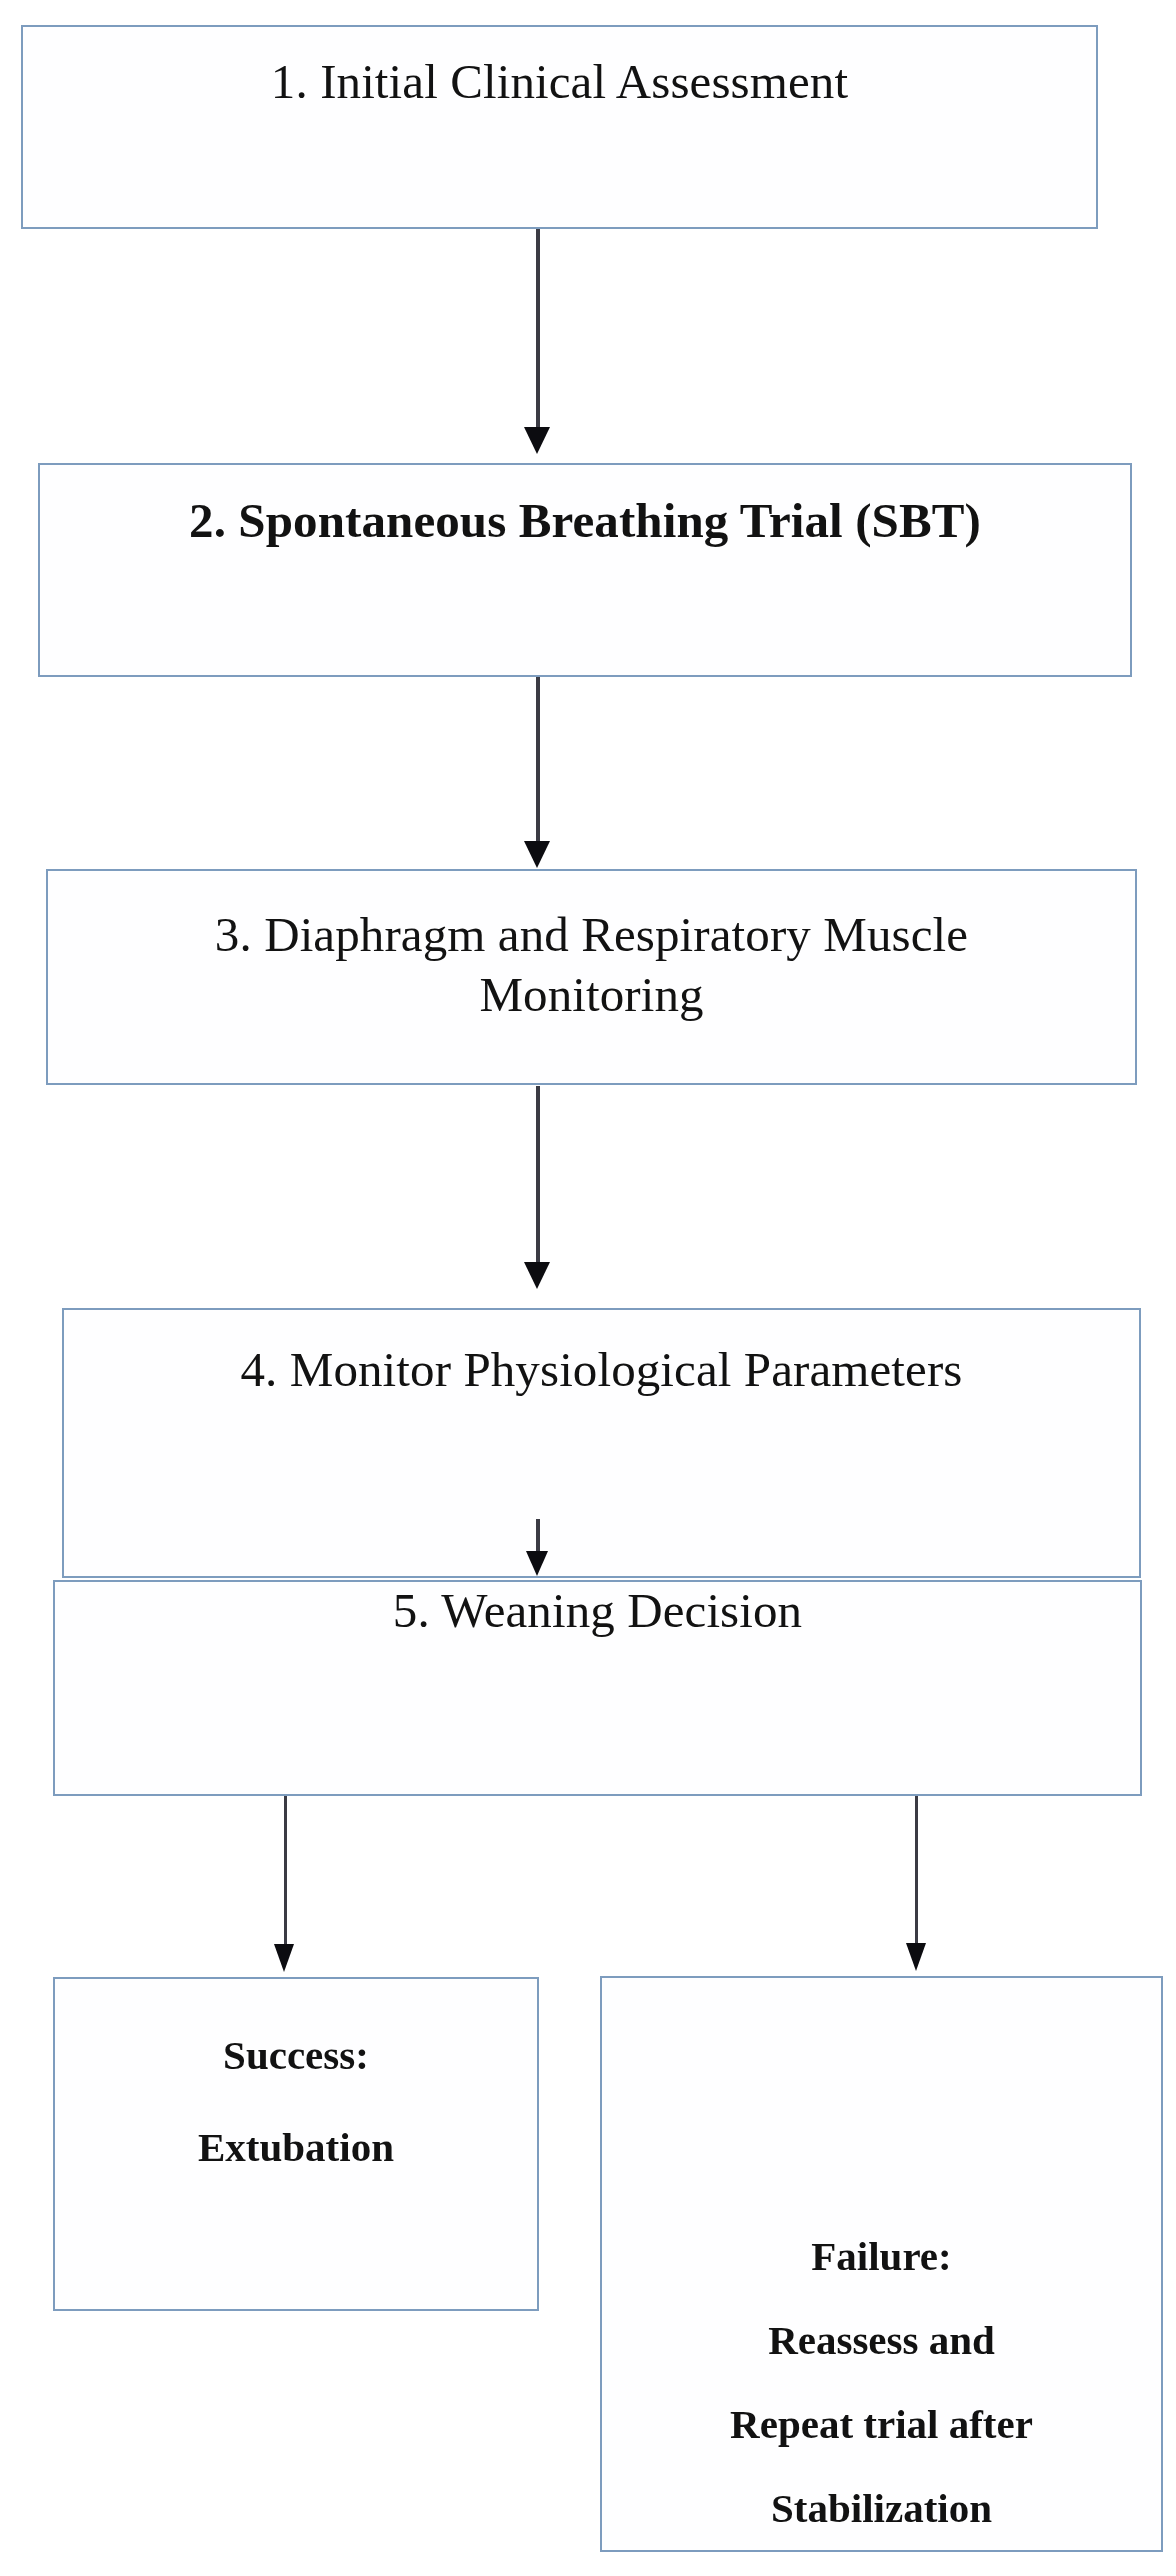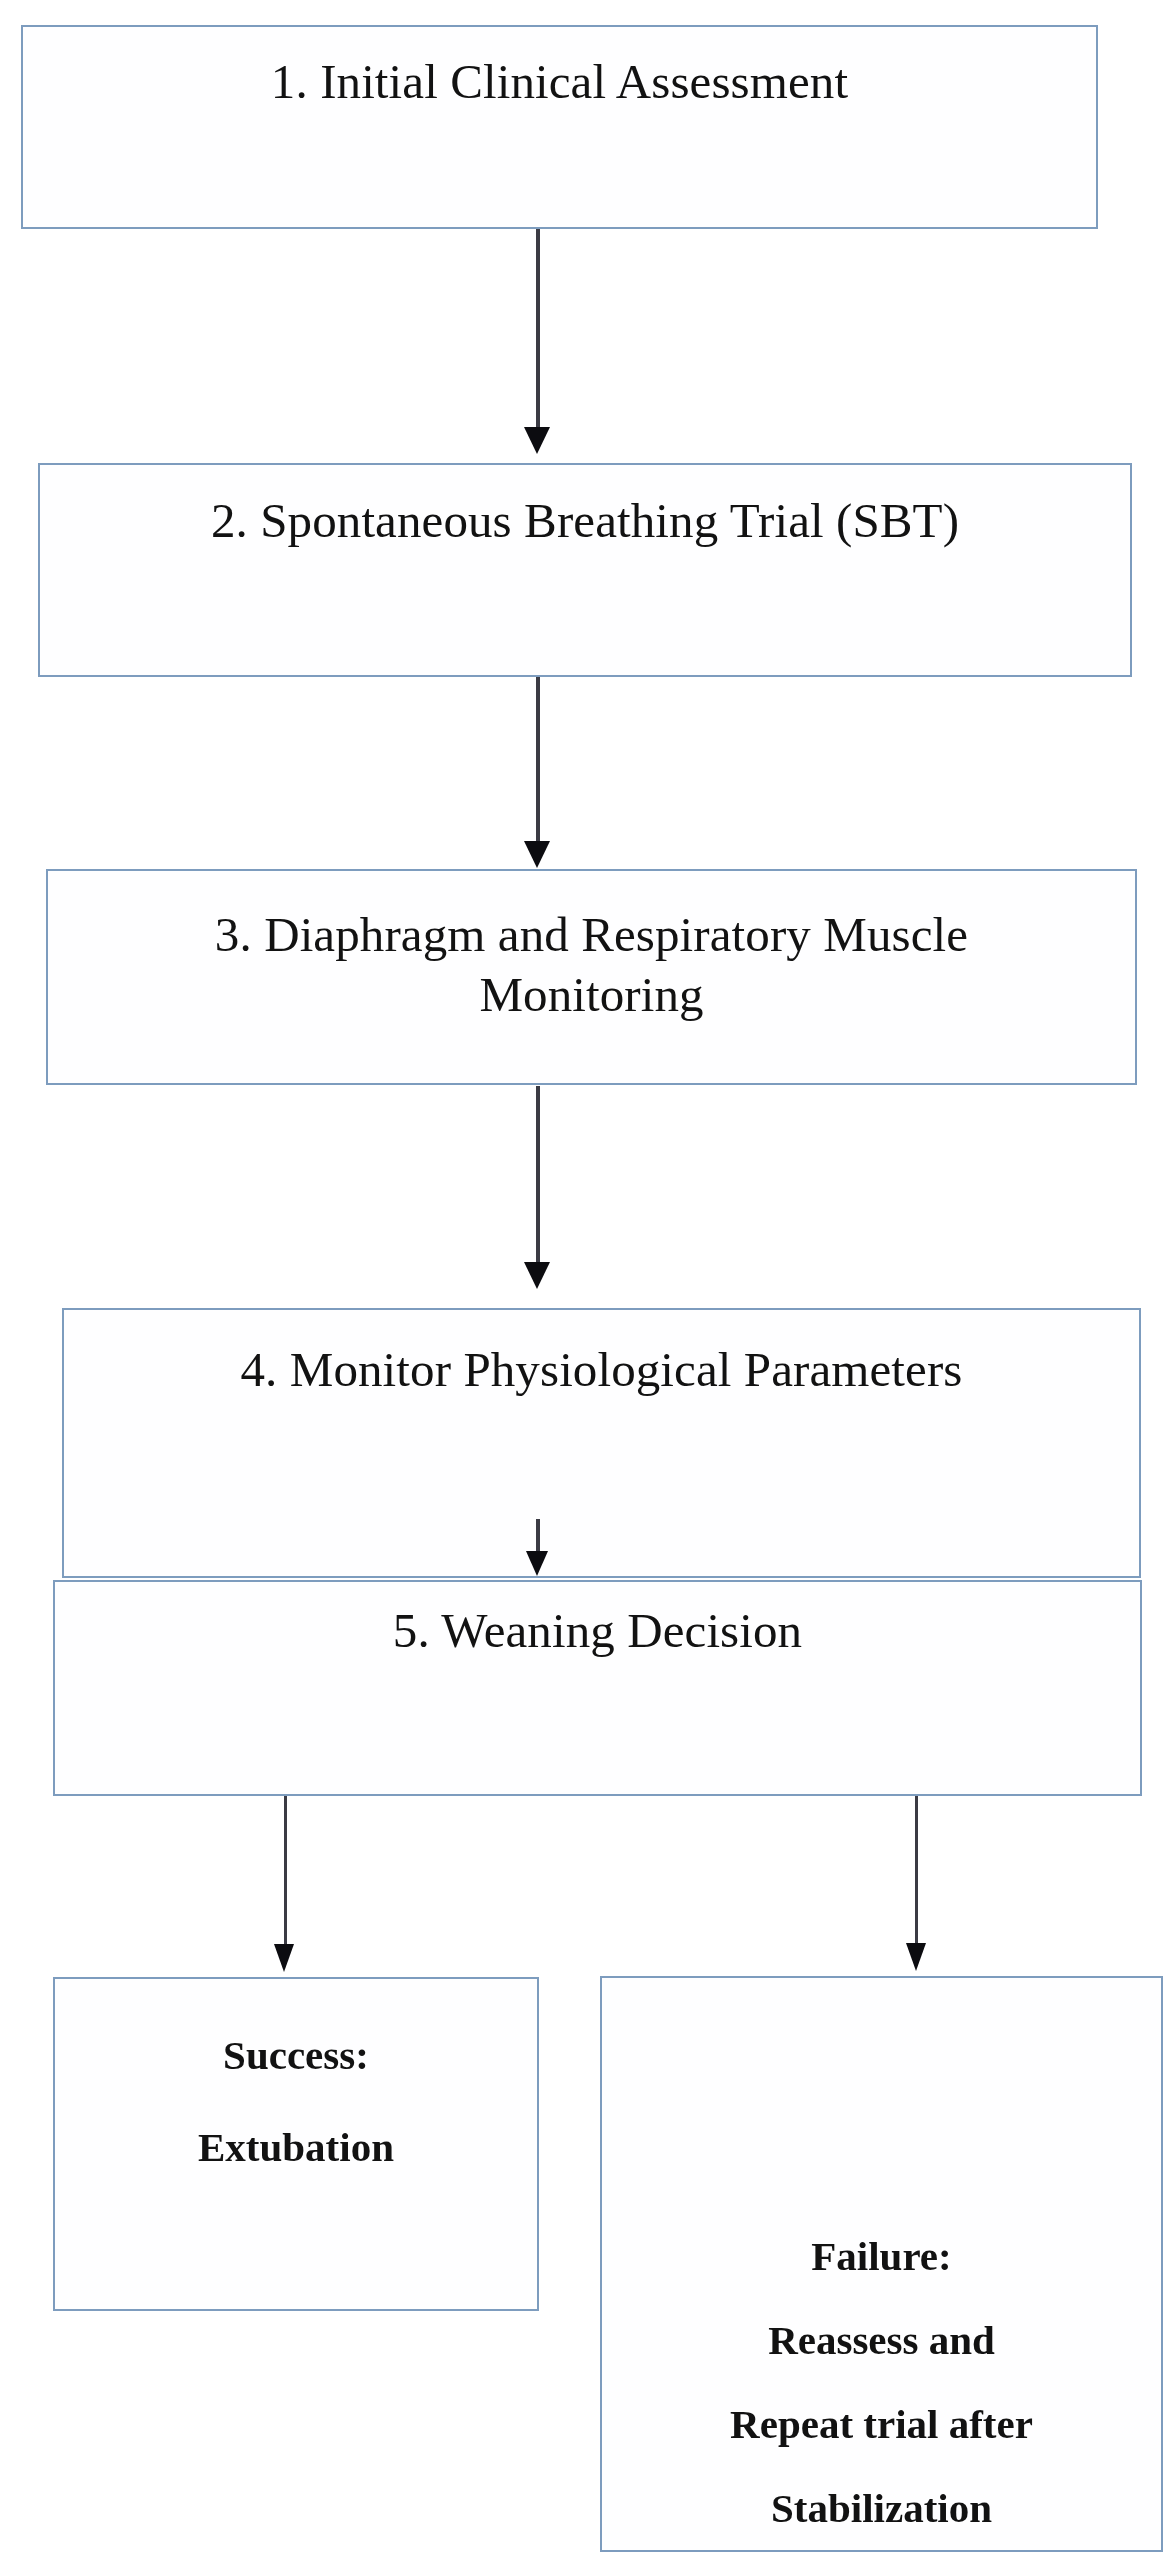--- a/index.html
+++ b/index.html
@@ -49,30 +49,30 @@
   .terminal .txt {
     font-weight: 700;
     font-size: 41px;
   }
 
   
   #node-1 { left: 21px;  top: 25px;   width: 1077px; height: 204px; }
   #node-1 .txt { padding-top: 25.5px; }
 
   #node-2 { left: 38px;  top: 463px;  width: 1094px; height: 214px; }
-  #node-2 .txt { padding-top: 27px; }
+  #node-2 .txt { padding-top: 27px; font-weight: bold; }
 
   #node-3 { left: 46px;  top: 869px; width: 1091px; height: 216px; }
   #node-3 .txt { padding-top: 34px; line-height: 1.22; }
 
   #node-4 { left: 62px;  top: 1308px; width: 1079px; height: 270px; }
   #node-4 .txt { padding-top: 31px; }
 
   #node-5 { left: 53px;  top: 1580px; width: 1089px; height: 216px; }
-  #node-5 .txt { padding-top: 20px; }
+  #node-5 .txt { }
 
   #node-success { left: 53px;  top: 1977px; width: 486px; height: 334px;
                   justify-content: flex-start; align-items: center; }
   #node-success .txt { padding-top: 30px; line-height: 2.25; }
 
   #node-failure { left: 600px; top: 1976px; width: 563px; height: 576px;
                   justify-content: flex-end; }
   #node-failure .txt { padding-top: 28px; line-height: 2.05; }
 
   

